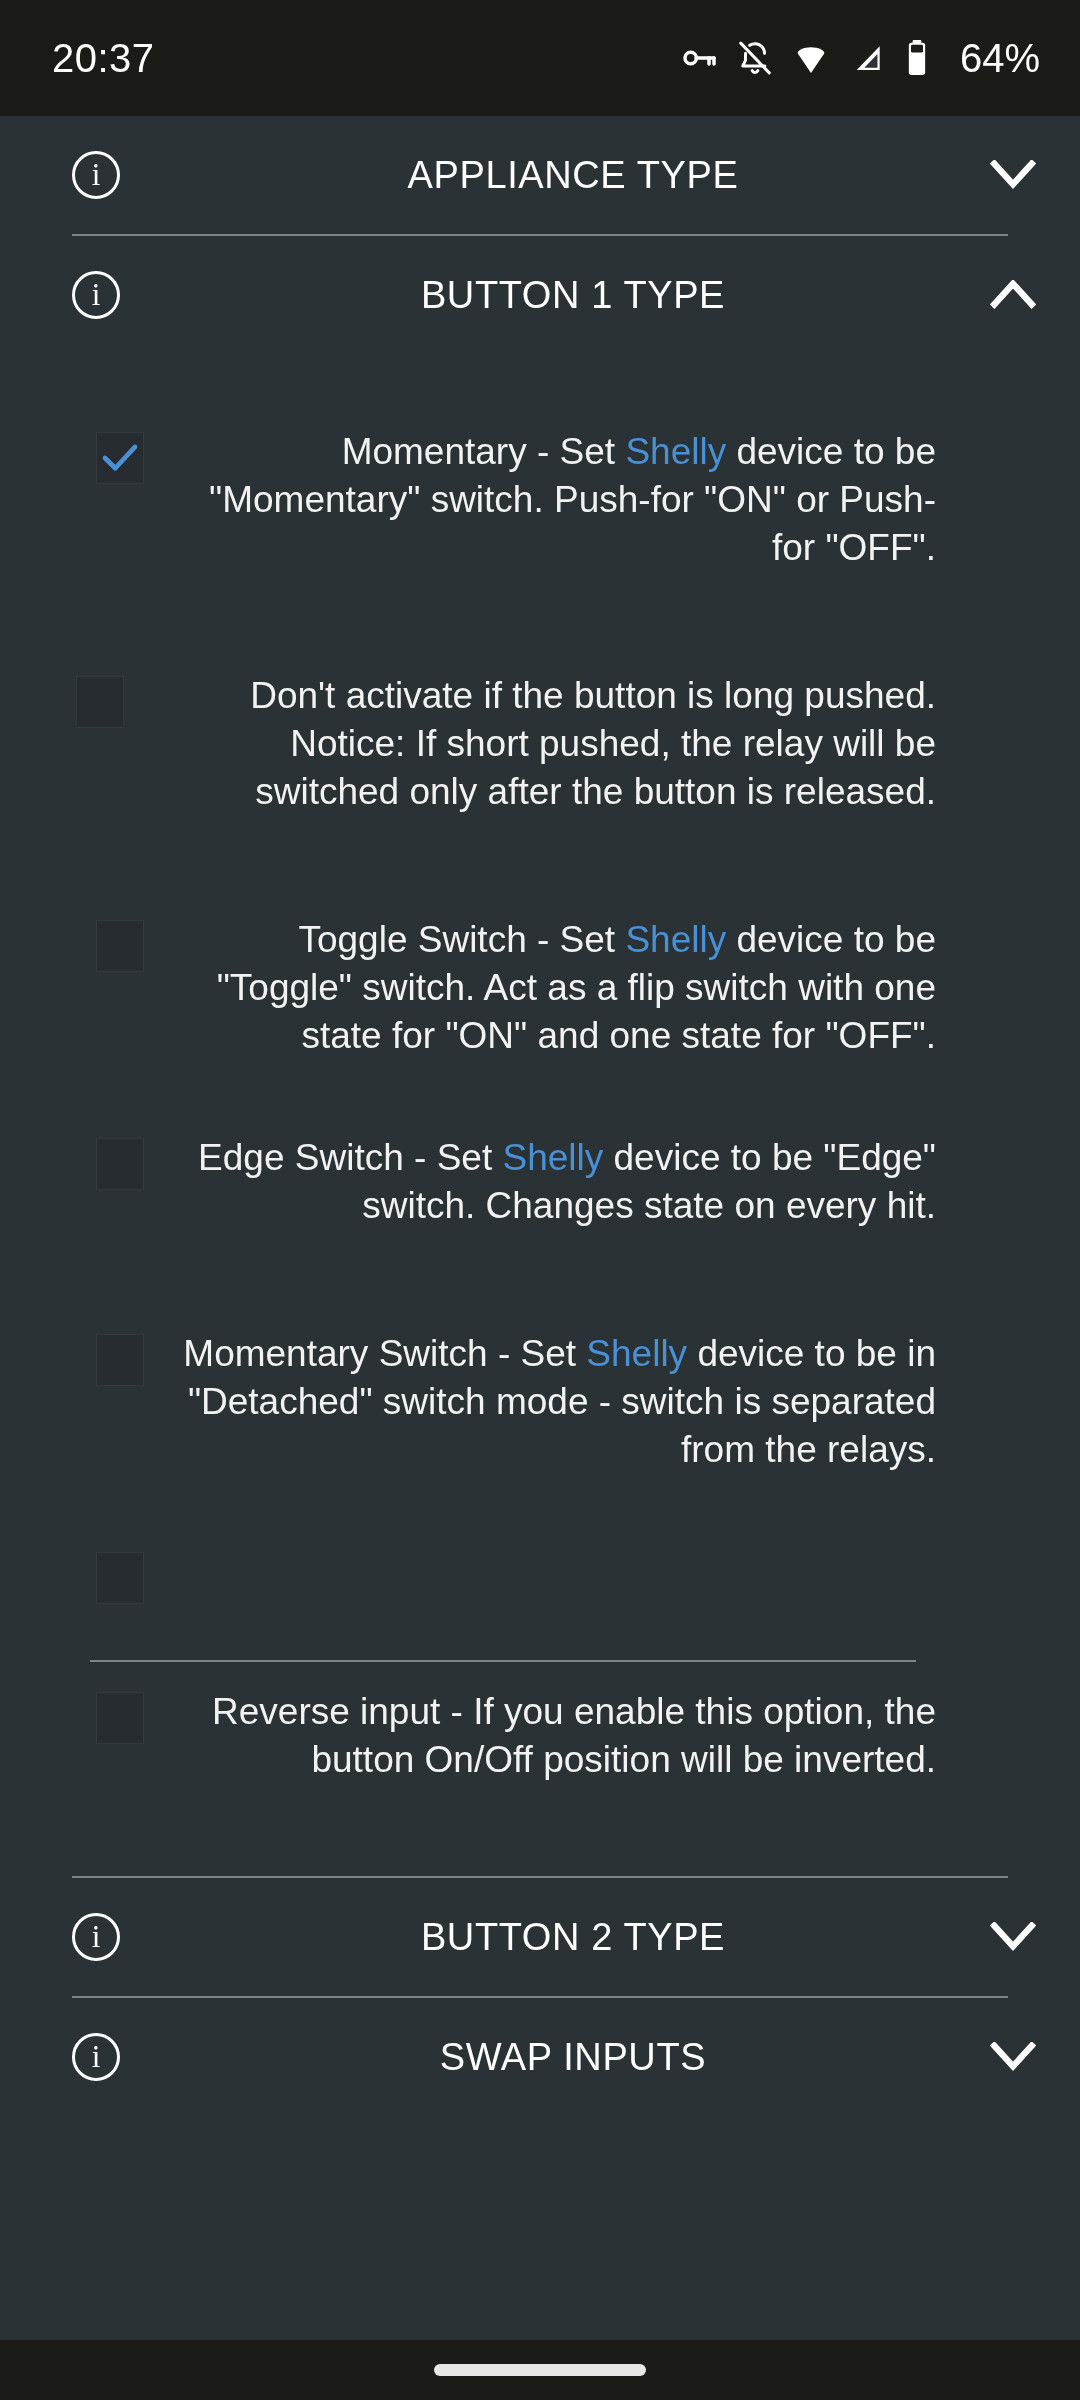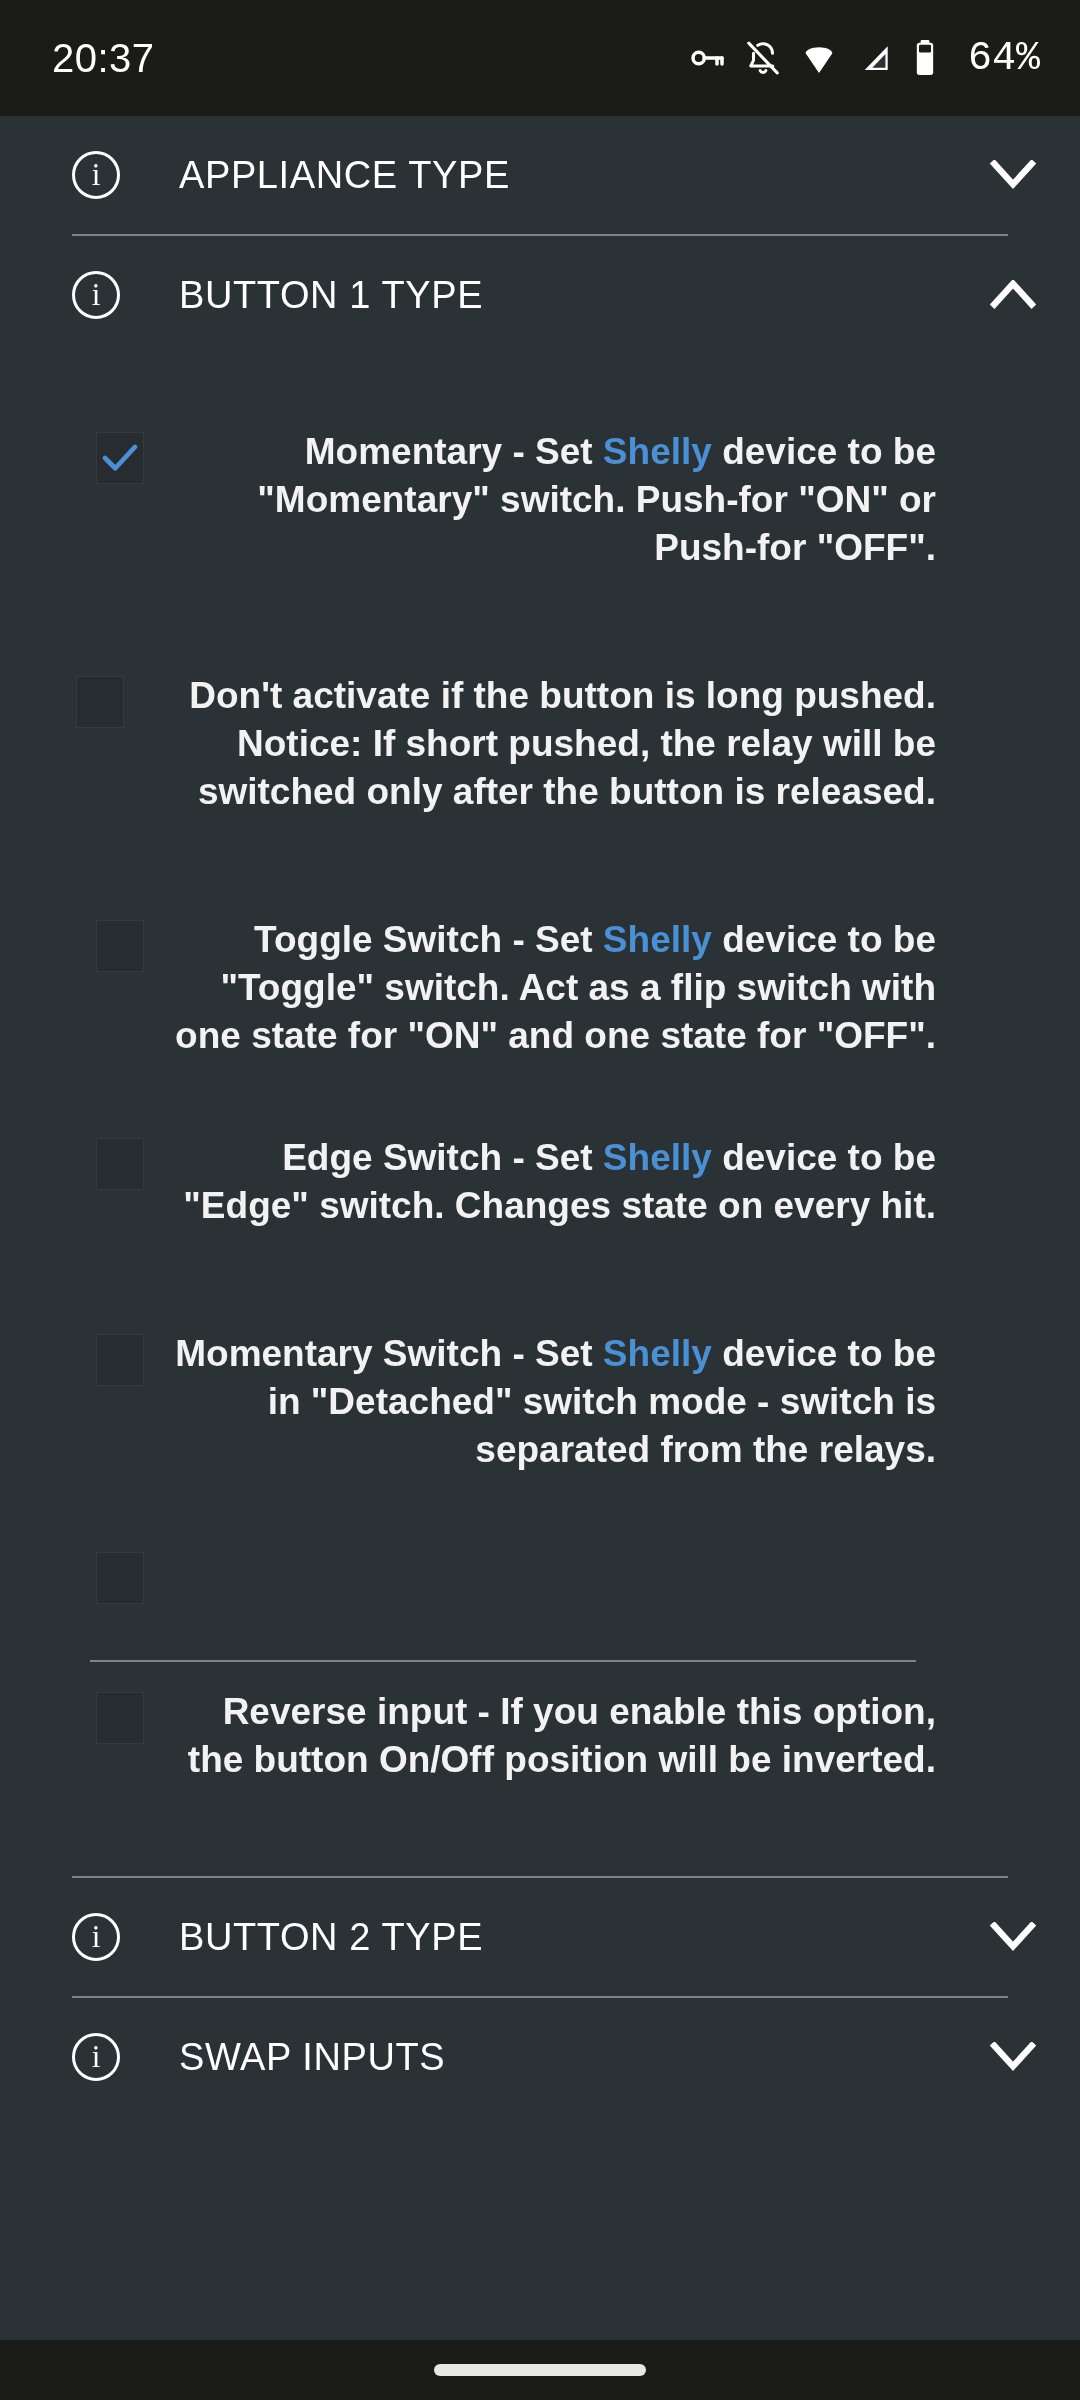--- a/index.html
+++ b/index.html
@@ -37,21 +37,20 @@
   .status-icons {
     display: flex;
     align-items: center;
     gap: 17px;
   }
   .status-icons svg { display: block; }
   .battery-pct {
     color: #ffffff;
     font-size: 40px;
     margin-left: 12px;
-    font-family: Liberation Mono, monospace;
   }
 
   
   .content {
     flex: 1 1 auto;
     position: relative;
     overflow: hidden;
     background: #2b3235;
   }
 
@@ -74,22 +73,23 @@
     font-family: "Liberation Serif", serif;
     font-size: 31px;
     line-height: 1;
     padding-bottom: 1px;
   }
   .section-title {
     flex: 1 1 auto;
     color: #ffffff;
     font-size: 38px;
     letter-spacing: 0.6px;
-    margin-left: 59px;
+    margin-left: 36px;
     white-space: nowrap;
+    text-align: center;
   }
   .chevron {
     flex: 0 0 auto;
     width: 46px;
     height: 46px;
     display: flex;
     align-items: center;
     justify-content: center;
   }
   .chevron svg { display: block; }
@@ -106,21 +106,20 @@
 
   
   .options {
     padding: 0 72px 0 0;
   }
   .option {
     position: relative;
     padding: 0 72px 0 96px;
     margin-top: 44px;
     overflow: hidden;
-    font-weight: bold;
   }
   .option.sub {
     padding-left: 76px;
   }
   .checkbox {
     float: left;
     width: 48px;
     height: 52px;
     background: #262c30;
     border: 1px solid #343b3f;

